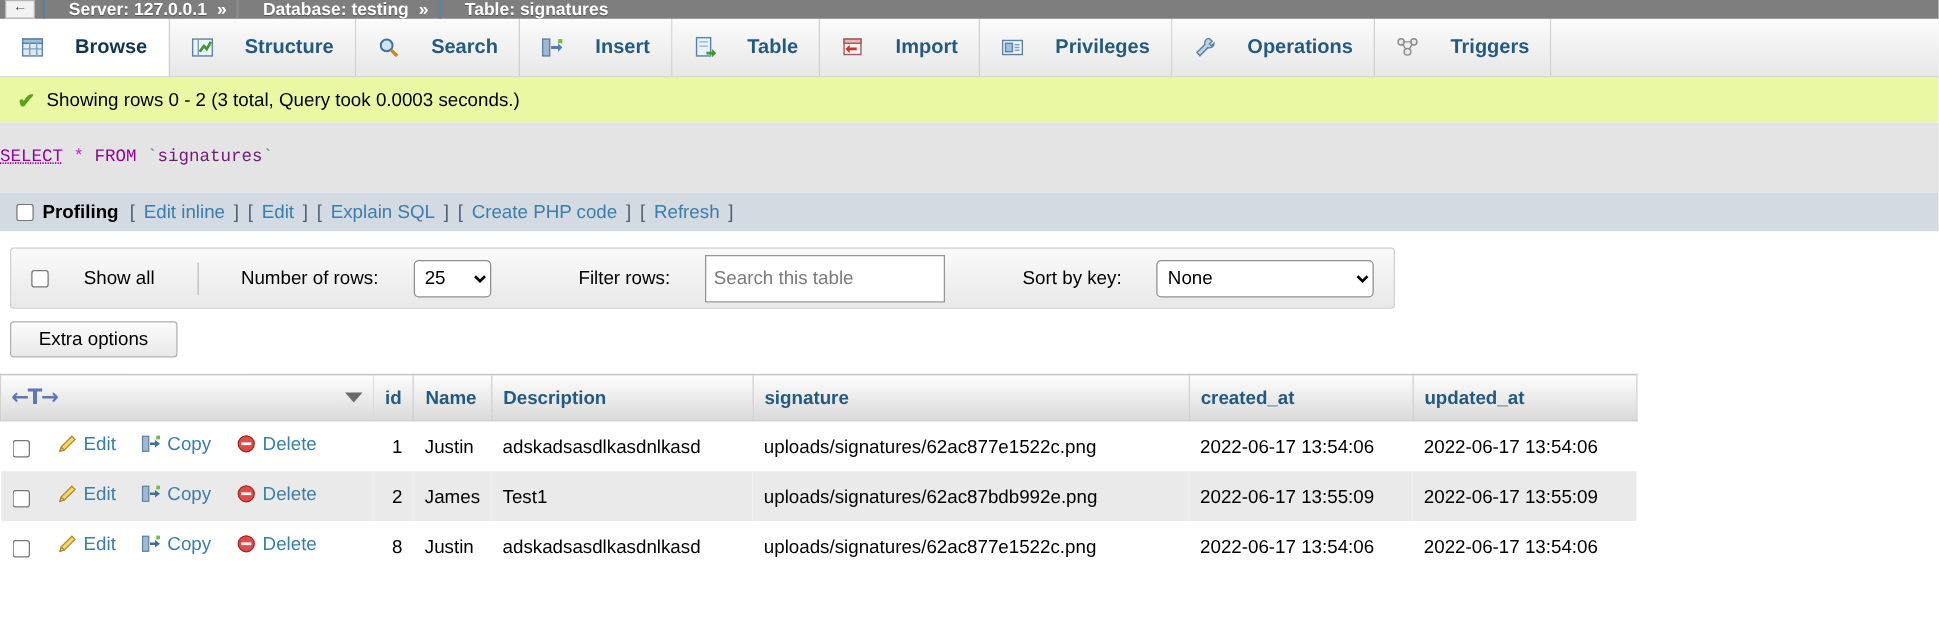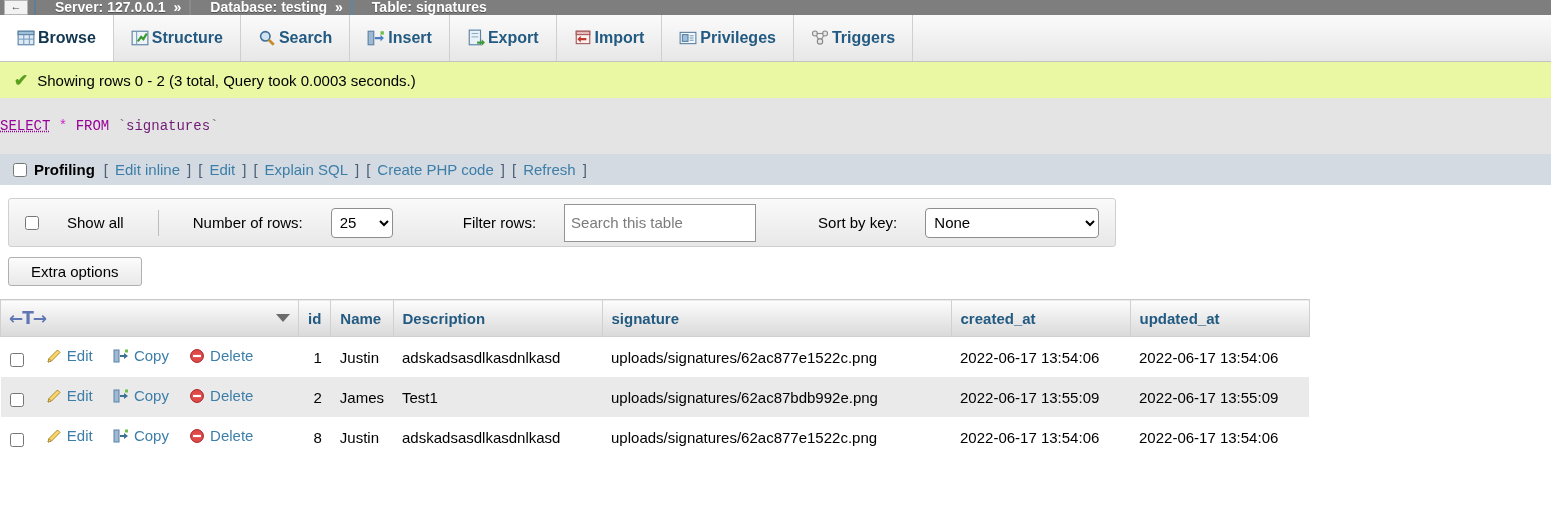--- a/index.html
+++ b/index.html
@@ -81,21 +81,21 @@
     height: 47px;
     background: linear-gradient(#fbfbfb,#e7e7e7);
     border-bottom: 1px solid #c3c3c3;
     display: flex;
     align-items: stretch;
     box-sizing: border-box;
   }
   .tab {
     display: flex;
     align-items: center;
-    gap: 3px;
+    gap: 25px;
     padding: 0 17px;
     border-right: 1px solid #cfcfcf;
     color: #235a81;
     font-size: 16px;
     font-weight: bold;
     cursor: pointer;
     background: linear-gradient(#fbfbfb,#e7e7e7);
     white-space: nowrap;
   }
   .tab.active {
@@ -343,21 +343,21 @@
     <span>Insert</span>
   </div>
 
   <div class="tab">
     <svg class="ti" viewBox="0 0 16 16">
       <rect x="2" y="1" width="10" height="13" fill="#eaf2f9" stroke="#5b82a4"></rect>
       <line x1="4" y1="4" x2="10" y2="4" stroke="#8fb0cb"></line>
       <line x1="4" y1="7" x2="10" y2="7" stroke="#8fb0cb"></line>
       <polygon points="9,11 13,11 13,9 16,12 13,15 13,13 9,13" fill="#3e9b34"></polygon>
     </svg>
-    <span>Export</span>
+    <span>Table</span>
   </div>
 
   <div class="tab">
     <svg class="ti" viewBox="0 0 16 16">
       <rect x="2" y="2" width="12" height="11" fill="#fdf2f2" stroke="#a35b5b"></rect>
       <rect x="2" y="2" width="12" height="3" fill="#e7b9b9" stroke="#a35b5b"></rect>
       <polygon points="11,8 6,8 6,6 3,9 6,12 6,10 11,10" fill="#c0392b"></polygon>
     </svg>
     <span>Import</span>
   </div>
@@ -366,20 +366,26 @@
     <svg class="ti" viewBox="0 0 16 16">
       <rect x="1" y="3" width="14" height="10" fill="#f3f7fb" stroke="#5b82a4"></rect>
       <rect x="3" y="5" width="5" height="6" fill="#9fc0da" stroke="#5b82a4"></rect>
       <line x1="9.5" y1="6" x2="13" y2="6" stroke="#7ba0c0"></line>
       <line x1="9.5" y1="8" x2="13" y2="8" stroke="#7ba0c0"></line>
       <line x1="9.5" y1="10" x2="13" y2="10" stroke="#7ba0c0"></line>
     </svg>
     <span>Privileges</span>
   </div>
 
+  <div class="tab">
+    <svg class="ti" viewBox="0 0 16 16">
+      <path d="M11 1.5 a3.3 3.3 0 0 0 -3.1 4.4 L2.2 11.6 l2.2 2.2 l5.7 -5.7 A3.3 3.3 0 0 0 14.4 4.9 l-1.9 1.9 l-1.3 -1.3 l1.9 -1.9 z" fill="#b9d2e6" stroke="#5b82a4"></path>
+    </svg>
+    <span>Operations</span>
+  </div>
 
   <div class="tab">
     <svg class="ti" viewBox="0 0 16 16">
       <circle cx="3.5" cy="4" r="2.2" fill="#e9e9e9" stroke="#8b8b8b"></circle>
       <circle cx="12.5" cy="4" r="2.2" fill="#e9e9e9" stroke="#8b8b8b"></circle>
       <circle cx="8" cy="11" r="2.4" fill="#e9e9e9" stroke="#8b8b8b"></circle>
       <line x1="4.5" y1="5.5" x2="7" y2="9.5" stroke="#8b8b8b"></line>
       <line x1="11.5" y1="5.5" x2="9" y2="9.5" stroke="#8b8b8b"></line>
       <line x1="5" y1="4" x2="11" y2="4" stroke="#8b8b8b"></line>
     </svg>

